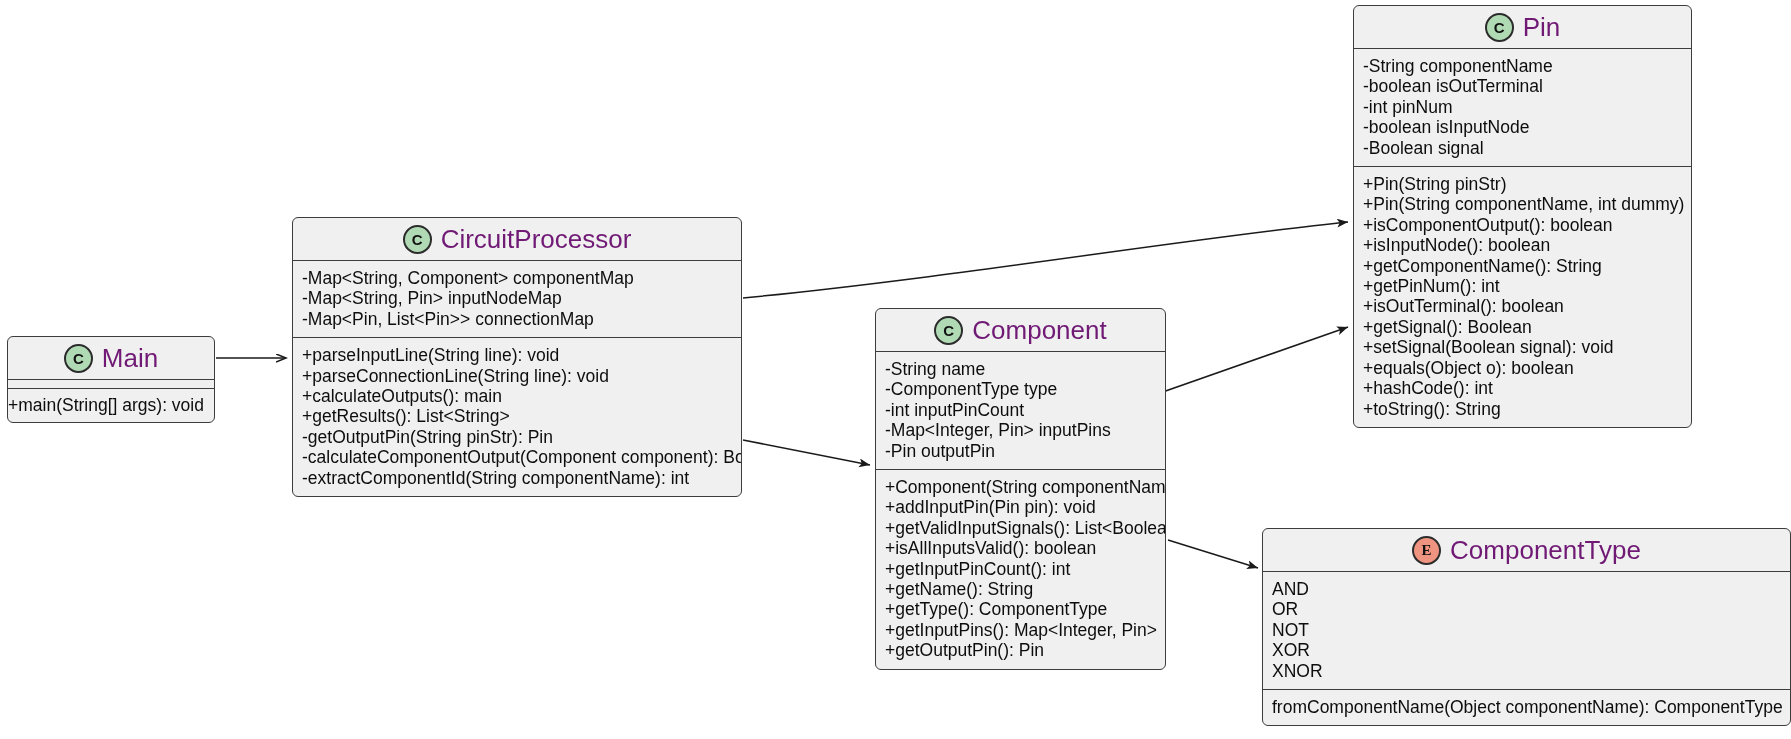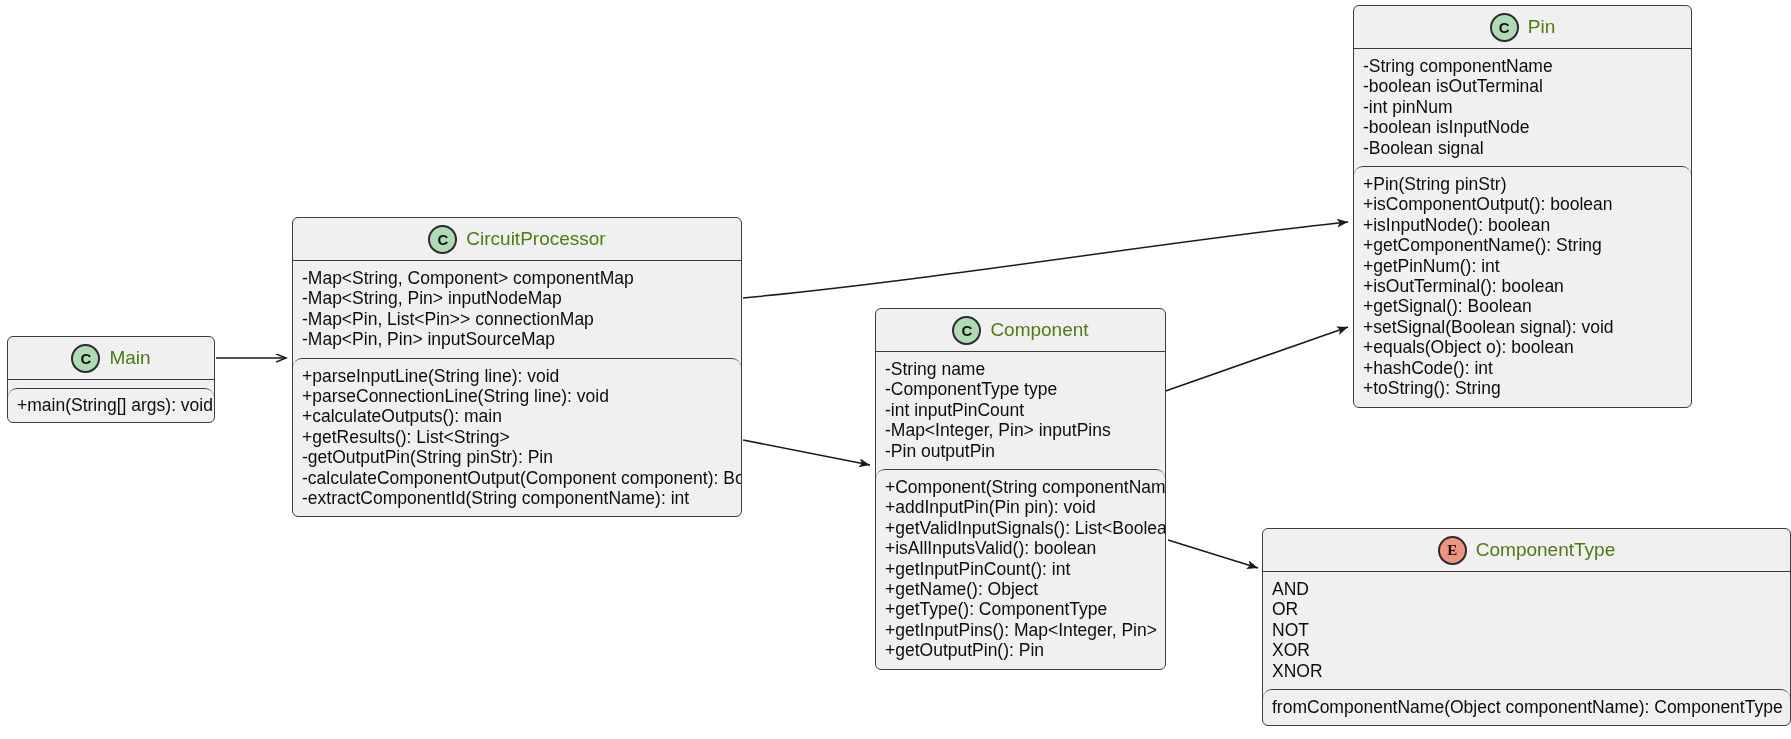--- a/index.html
+++ b/index.html
@@ -65,46 +65,45 @@
     color: #111111;
   }
   .type-icon.enum-icon {
     background: #ef9480;
     border: 2.2px solid #2c2c2c;
     font-family: "Liberation Serif", serif;
     font-weight: bold;
     color: #111111;
   }
   .class-title {
-    font-size: 19px;
-    color: #4d7c0f;
+    font-size: 26px;
+    color: #701a75;
     white-space: nowrap;
   }
   .compartment {
     padding: 7px 9px 8px 9px;
     box-sizing: border-box;
   }
   .compartment + .compartment {
     border-top: 1.4px solid #3d3d3d;
-    border-radius: 9px;
   }
   .member {
     font-size: 17.5px;
     line-height: 20.4px;
     white-space: nowrap;
     color: #0d0d0d;
   }
   
   #box-main        { left: 7px;    top: 336px; width: 208px; }
   #box-circuit     { left: 292px;  top: 217px; width: 450px; }
   #box-component   { left: 875px;  top: 308px; width: 291px; }
   #box-pin         { left: 1353px; top: 5px;   width: 339px; }
   #box-enum        { left: 1262px; top: 528px; width: 529px; }
 
-  #box-main .compartment { padding: 6px 9px 7px 9px; }
+  #box-main .compartment { padding: 6px 9px 7px 0; }
   #box-main .spacer-compartment { height: 8px; padding: 0; }
 </style>
 </head>
 <body>
 
 <div id="diagram-canvas">
 
   <svg id="edges-layer" width="1791" height="739" viewBox="0 0 1791 739">
     <defs>
       <marker id="arrowOpen" markerWidth="12" markerHeight="12" refX="10" refY="4" orient="auto" markerUnits="userSpaceOnUse">
@@ -139,21 +138,20 @@
 
   <div class="uml-class" id="box-circuit">
     <div class="class-header">
       <span class="type-icon class-icon">C</span>
       <span class="class-title">CircuitProcessor</span>
     </div>
     <div class="compartment">
       <div class="member">-Map&lt;String, Component&gt; componentMap</div>
       <div class="member">-Map&lt;String, Pin&gt; inputNodeMap</div>
       <div class="member">-Map&lt;Pin, List&lt;Pin&gt;&gt; connectionMap</div>
-      <div class="member">-Map&lt;Pin, Pin&gt; inputSourceMap</div>
     </div>
     <div class="compartment">
       <div class="member">+parseInputLine(String line): void</div>
       <div class="member">+parseConnectionLine(String line): void</div>
       <div class="member">+calculateOutputs(): main</div>
       <div class="member">+getResults(): List&lt;String&gt;</div>
       <div class="member">-getOutputPin(String pinStr): Pin</div>
       <div class="member">-calculateComponentOutput(Component component): Boolean</div>
       <div class="member">-extractComponentId(String componentName): int</div>
     </div>
@@ -170,41 +168,42 @@
       <div class="member">-int inputPinCount</div>
       <div class="member">-Map&lt;Integer, Pin&gt; inputPins</div>
       <div class="member">-Pin outputPin</div>
     </div>
     <div class="compartment">
       <div class="member">+Component(String componentName)</div>
       <div class="member">+addInputPin(Pin pin): void</div>
       <div class="member">+getValidInputSignals(): List&lt;Boolean&gt;</div>
       <div class="member">+isAllInputsValid(): boolean</div>
       <div class="member">+getInputPinCount(): int</div>
-      <div class="member">+getName(): Object</div>
+      <div class="member">+getName(): String</div>
       <div class="member">+getType(): ComponentType</div>
       <div class="member">+getInputPins(): Map&lt;Integer, Pin&gt;</div>
       <div class="member">+getOutputPin(): Pin</div>
     </div>
   </div>
 
   <div class="uml-class" id="box-pin">
     <div class="class-header">
       <span class="type-icon class-icon">C</span>
       <span class="class-title">Pin</span>
     </div>
     <div class="compartment">
       <div class="member">-String componentName</div>
       <div class="member">-boolean isOutTerminal</div>
       <div class="member">-int pinNum</div>
       <div class="member">-boolean isInputNode</div>
       <div class="member">-Boolean signal</div>
     </div>
     <div class="compartment">
       <div class="member">+Pin(String pinStr)</div>
+      <div class="member">+Pin(String componentName, int dummy)</div>
       <div class="member">+isComponentOutput(): boolean</div>
       <div class="member">+isInputNode(): boolean</div>
       <div class="member">+getComponentName(): String</div>
       <div class="member">+getPinNum(): int</div>
       <div class="member">+isOutTerminal(): boolean</div>
       <div class="member">+getSignal(): Boolean</div>
       <div class="member">+setSignal(Boolean signal): void</div>
       <div class="member">+equals(Object o): boolean</div>
       <div class="member">+hashCode(): int</div>
       <div class="member">+toString(): String</div>

